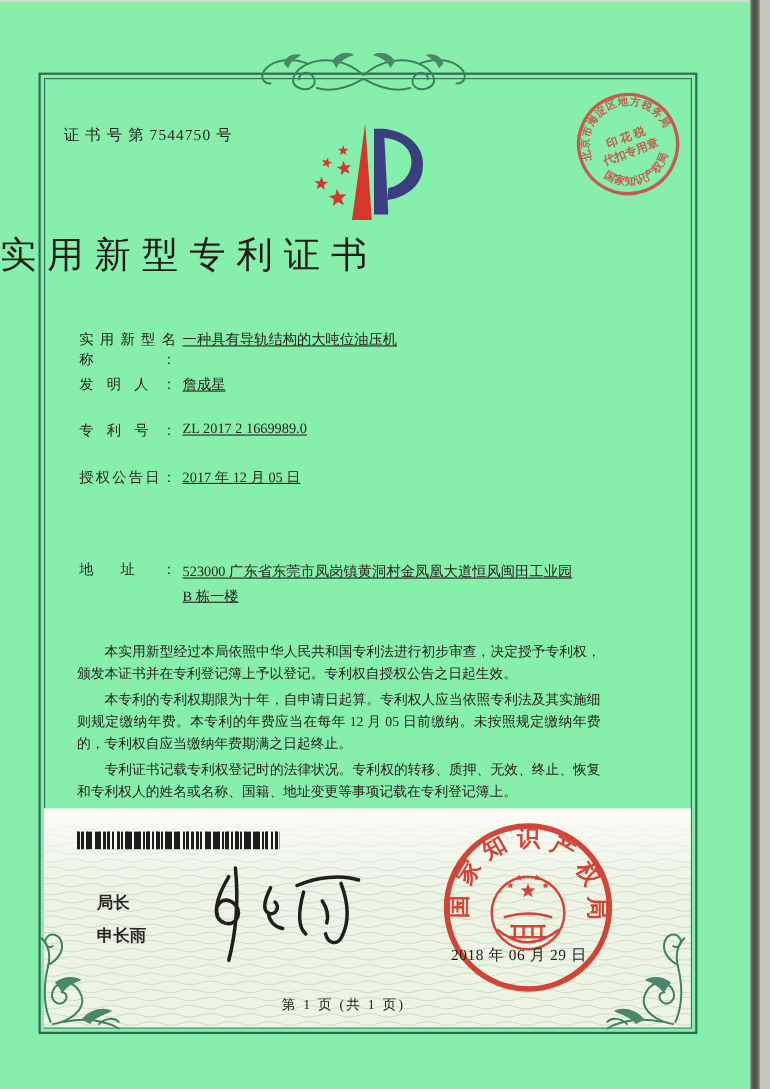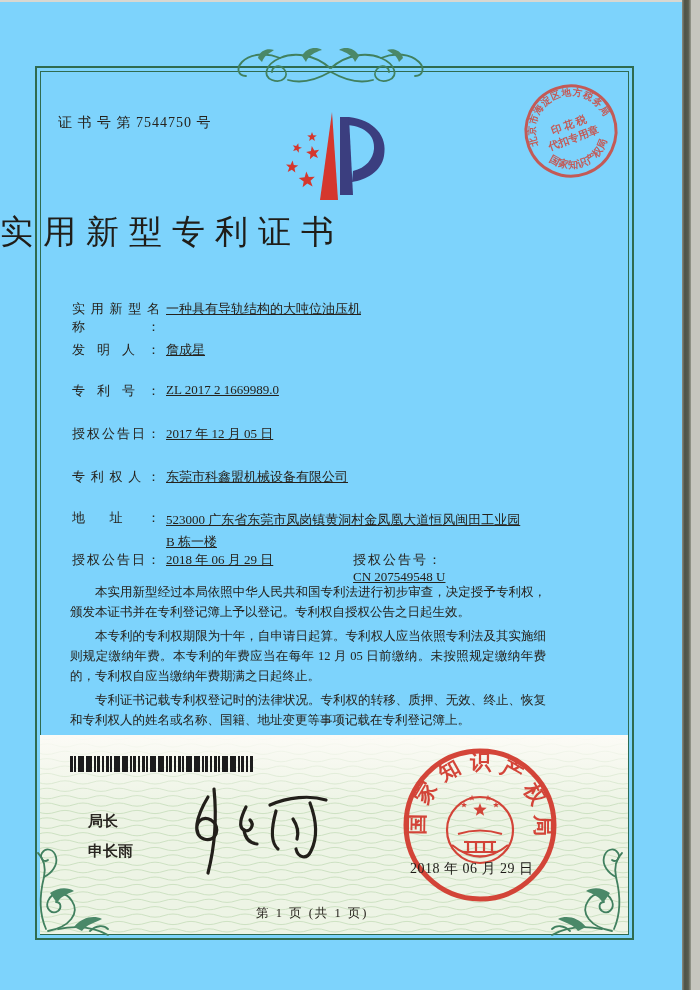--- a/index.html
+++ b/index.html
@@ -1,19 +1,19 @@
 <!DOCTYPE html>
 <html><head>
 <meta charset="utf-8">
 <style>
   html,body{margin:0;padding:0;}
   body{width:700px;height:990px;position:relative;background:#e8e6e0;
        font-family:"Liberation Serif","DejaVu Serif",serif;color:#26221c;}
   .abs{position:absolute;}
-  #paper{left:0;top:0;width:691px;height:990px;background:#7dd3fc;overflow:hidden;}
+  #paper{left:0;top:0;width:691px;height:990px;background:#86efac;overflow:hidden;}
   .edge-top{left:0;top:0;width:700px;height:2px;background:#d9d7d0;}
   .edge-dark{left:682px;top:0;width:9px;height:990px;
              background:linear-gradient(90deg,#8a8d80,#4e5246 30%,#585c4e 70%,#9a9c90);}
   .edge-light{left:691px;top:0;width:9px;height:990px;background:#c6c6be;}
 
   #frame{left:35px;top:66px;width:595px;height:870px;border:2px solid #2f6b50;}
   #frame-inner{position:absolute;left:3px;top:3px;right:3px;bottom:3px;border:1px solid #2f6b50;}
 
   #waveband{left:40px;top:735px;width:588px;height:199px;background:#edf4e5;z-index:1;}
   #waveband svg{position:absolute;left:0;top:0;}
@@ -145,31 +145,22 @@
   </div>
   <div class="frow" style="top:341px">
     <span class="jlabel">发明人：</span><span class="fval">詹成星</span>
   </div>
   <div class="frow" style="top:382px">
     <span class="jlabel">专利号：</span><span class="fval">ZL 2017 2 1669989.0</span>
   </div>
   <div class="frow" style="top:425px">
     <span class="jlabel">授权公告日：</span><span class="fval">2017 年 12 月 05 日</span>
   </div>
-  <div class="frow" style="top:468px">
-    <span class="jlabel">专利权人：</span><span class="fval">东莞市科鑫盟机械设备有限公司</span>
-  </div>
   <div class="frow" style="top:509px">
     <span class="jlabel">地址：</span><span class="fval wrapval">523000 广东省东莞市凤岗镇黄洞村金凤凰大道恒风闽田工业园 B 栋一楼</span>
-  </div>
-  <div class="frow" style="top:551px">
-    <span class="jlabel">授权公告日：</span><span class="fval">2018 年 06 月 29 日</span>
-    <span class="abs" style="left:281px;top:0;">
-      <span class="jlabel">授权公告号：</span><span class="fval">CN 207549548 U</span>
-    </span>
   </div>
 
   <div id="paras" class="abs">
     <p>本实用新型经过本局依照中华人民共和国专利法进行初步审查，决定授予专利权，颁发本证书并在专利登记簿上予以登记。专利权自授权公告之日起生效。</p>
     <p>本专利的专利权期限为十年，自申请日起算。专利权人应当依照专利法及其实施细则规定缴纳年费。本专利的年费应当在每年 12 月 05 日前缴纳。未按照规定缴纳年费的，专利权自应当缴纳年费期满之日起终止。</p>
     <p>专利证书记载专利权登记时的法律状况。专利权的转移、质押、无效、终止、恢复和专利权人的姓名或名称、国籍、地址变更等事项记载在专利登记簿上。</p>
   </div>
 
   <div id="barcode" class="abs"></div>
 

